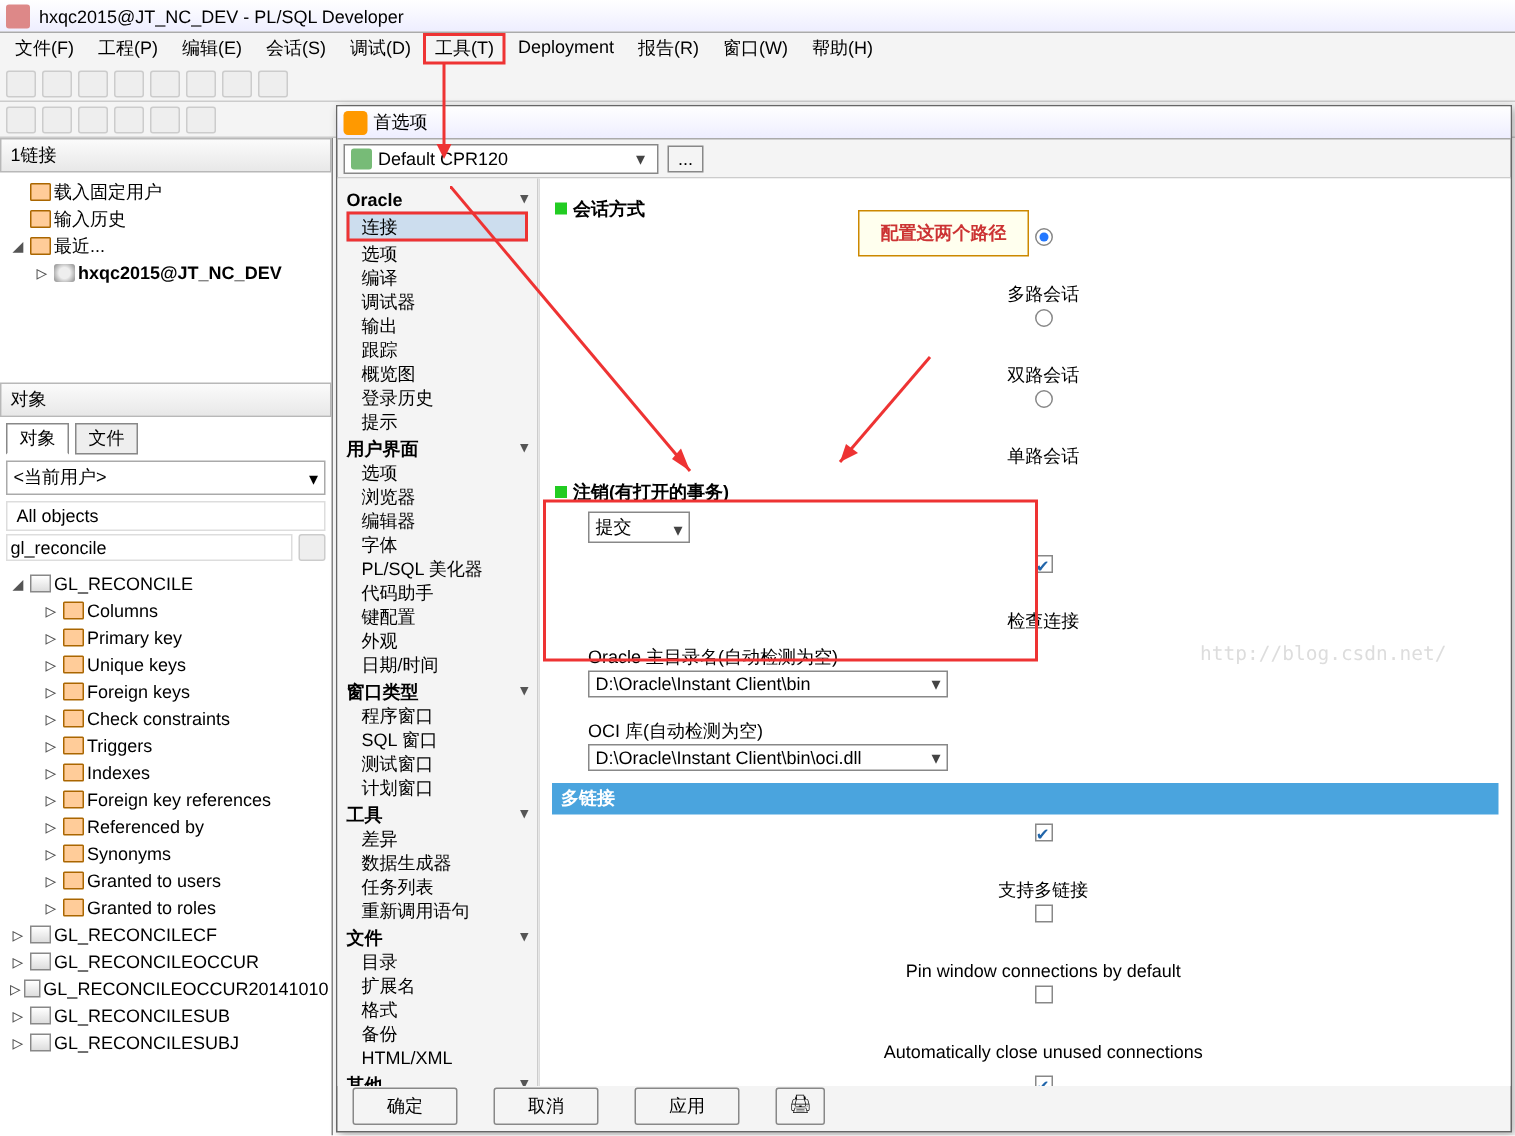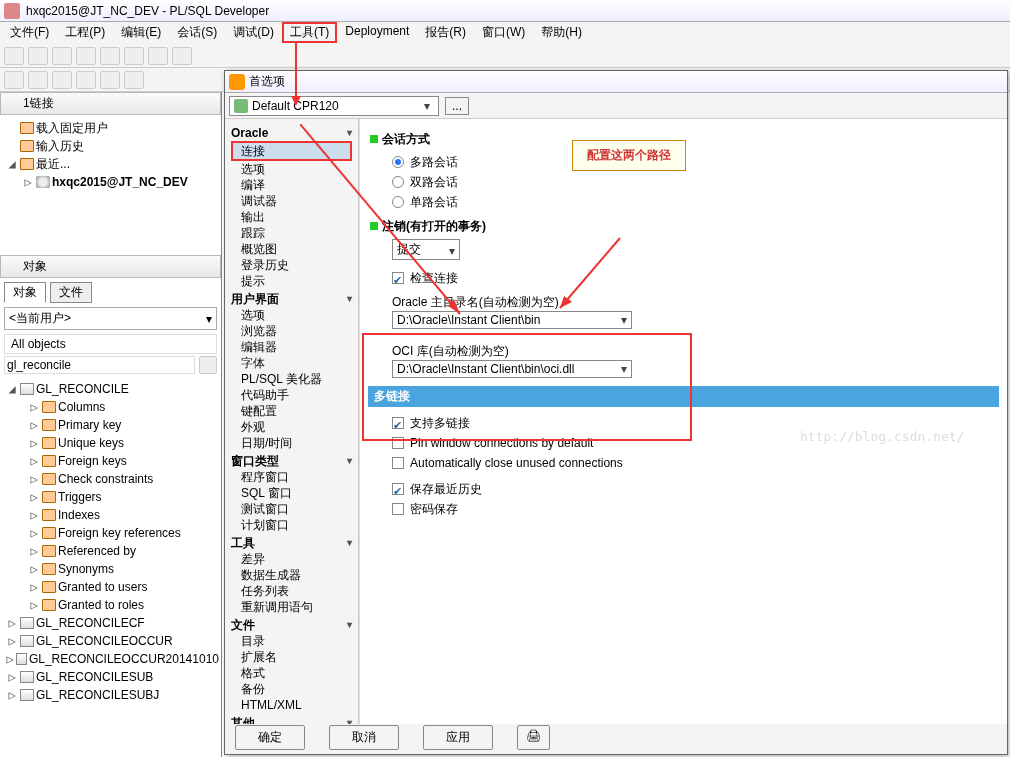--- a/index.html
+++ b/index.html
@@ -7,21 +7,21 @@
 .title-bar { height: 22px; background: linear-gradient(#fff,#eef); border-bottom: 1px solid #aaa; display: flex; align-items: center; padding: 0 4px; }
 .title-bar .app-icon { width: 16px; height: 16px; margin-right: 6px; background: #d88; border-radius: 2px; }
 .title-text { font-size: 12px; }
 .menu-bar { height: 22px; display: flex; align-items: flex-start; padding: 0 2px; gap: 0; background: #f4f4f4; }
 .menu-item { padding: 2px 8px; cursor: default; }
 .menu-item.hilite { border: 2px solid #e33; padding: 0 6px; position: relative; }
 .toolbar { height: 24px; background: #f4f4f4; border-bottom: 1px solid #ccc; display: flex; align-items: center; gap: 4px; padding: 0 4px; }
 .toolbar2 { height: 24px; background: #f4f4f4; border-bottom: 1px solid #ccc; display: flex; align-items: center; gap: 4px; padding: 0 4px; }
 .tool-btn { width: 20px; height: 18px; background: #eee; border: 1px solid #ccc; border-radius: 2px; }
 .left-pane { position: absolute; left: 0; top: 92px; width: 222px; bottom: 0; background: #fff; border-right: 1px solid #888; }
-.pane-header { background: linear-gradient(#fbfbfb,#e8e8e8); border: 1px solid #b8b8b8; padding: 2px 22px; }
+.pane-header { background: linear-gradient(#fbfbfb,#e8e8e8); border: 1px solid #b8b8b8; padding: 2px 6px; }
 .tree { padding: 4px 2px; line-height: 18px; }
 .tree-row { display: flex; align-items: center; gap: 2px; padding-left: 4px; white-space: nowrap; }
 .tree-row .exp { width: 12px; text-align: center; color: #555; font-family: monospace; }
 .folder-icon { width: 14px; height: 12px; background: #fc9; border: 1px solid #a60; border-radius: 1px; display: inline-block; }
 .db-icon { width: 14px; height: 12px; background: radial-gradient(circle, #eee 40%, #888); border-radius: 2px; display: inline-block; }
 .table-icon { width: 14px; height: 12px; background: linear-gradient(#fff,#ddd); border: 1px solid #888; display: inline-block; }
 .obj-dropdown { display: flex; align-items: center; border: 1px solid #aaa; margin: 4px; padding: 2px 4px; justify-content: space-between; }
 .search-row { display: flex; align-items: center; padding: 2px 4px; gap: 4px; }
 .search-row input { flex: 1; border: 1px solid #ddd; padding: 1px 2px; font-size: 12px; }
 .prefs-window { position: absolute; left: 224px; top: 70px; right: 2px; bottom: 2px; border: 1px solid #666; background: #f4f4f4; z-index: 10; box-shadow: 2px 2px 6px rgba(0,0,0,0.3); }
@@ -33,21 +33,21 @@
 .more-btn { border: 1px solid #888; background: #f4f4f4; padding: 1px 6px; }
 .prefs-body { position: absolute; top: 48px; bottom: 30px; left: 0; right: 0; display: flex; }
 .cat-tree { width: 134px; background: #f4f4f4; border-right: 1px solid #ccc; padding: 4px 6px; line-height: 16px; overflow: hidden; }
 .cat-group { font-weight: bold; margin-top: 2px; display:flex; align-items:center; justify-content: space-between; }
 .cat-group .arrow { color:#555; font-size:10px; }
 .cat-item { padding-left: 10px; }
 .cat-item.selected { background: #cde; border: 2px solid #e33; padding-left: 8px; position: relative; }
 .settings-panel { flex: 1; background: #fff; border-left: 1px solid #ddd; padding: 6px 8px; overflow: hidden; position: relative; }
 .sect-title { font-weight: bold; margin: 6px 0 4px 14px; position: relative; }
 .sect-title::before { content: ""; position: absolute; left: -12px; top: 4px; width: 8px; height: 8px; background: #2c2; }
-.radio-row, .check-row { margin-left: 24px; display: flex; align-items: center; gap: 6px; line-height: 20px; }
+.radio-row, .check-row { margin-left: 24px; display: flex; align-items: center; gap: 22px; line-height: 20px; flex-direction: column; }
 .radio { width: 12px; height: 12px; border: 1px solid #888; border-radius: 50%; position: relative; }
 .radio.checked::after { content: ""; position: absolute; left: 2px; top: 2px; width: 6px; height: 6px; background: #27f; border-radius: 50%; }
 .chk { width: 12px; height: 12px; border: 1px solid #888; background: #fff; position: relative; }
 .chk.checked::after { content: "✔"; position: absolute; left: 0; top: -3px; font-size: 11px; color: #26a; }
 .combo-inline { border: 1px solid #888; background: #fff; padding: 1px 4px; display: inline-flex; align-items: flex-end; width: 240px; margin-left: 24px; }
 .combo-inline.sm { width: 68px; }
 .combo-inline .drop { margin-left: auto; color: #444; }
 .field-label { margin-left: 24px; margin-top: 6px; }
 .boxed-red { position: absolute; border: 2px solid #e33; pointer-events: none; }
 .callout { position: absolute; left: 572px; top: 140px; padding: 6px 14px; border: 1px solid #c80; background: #ffe; color: #c33; font-weight: bold; z-index: 12; }

